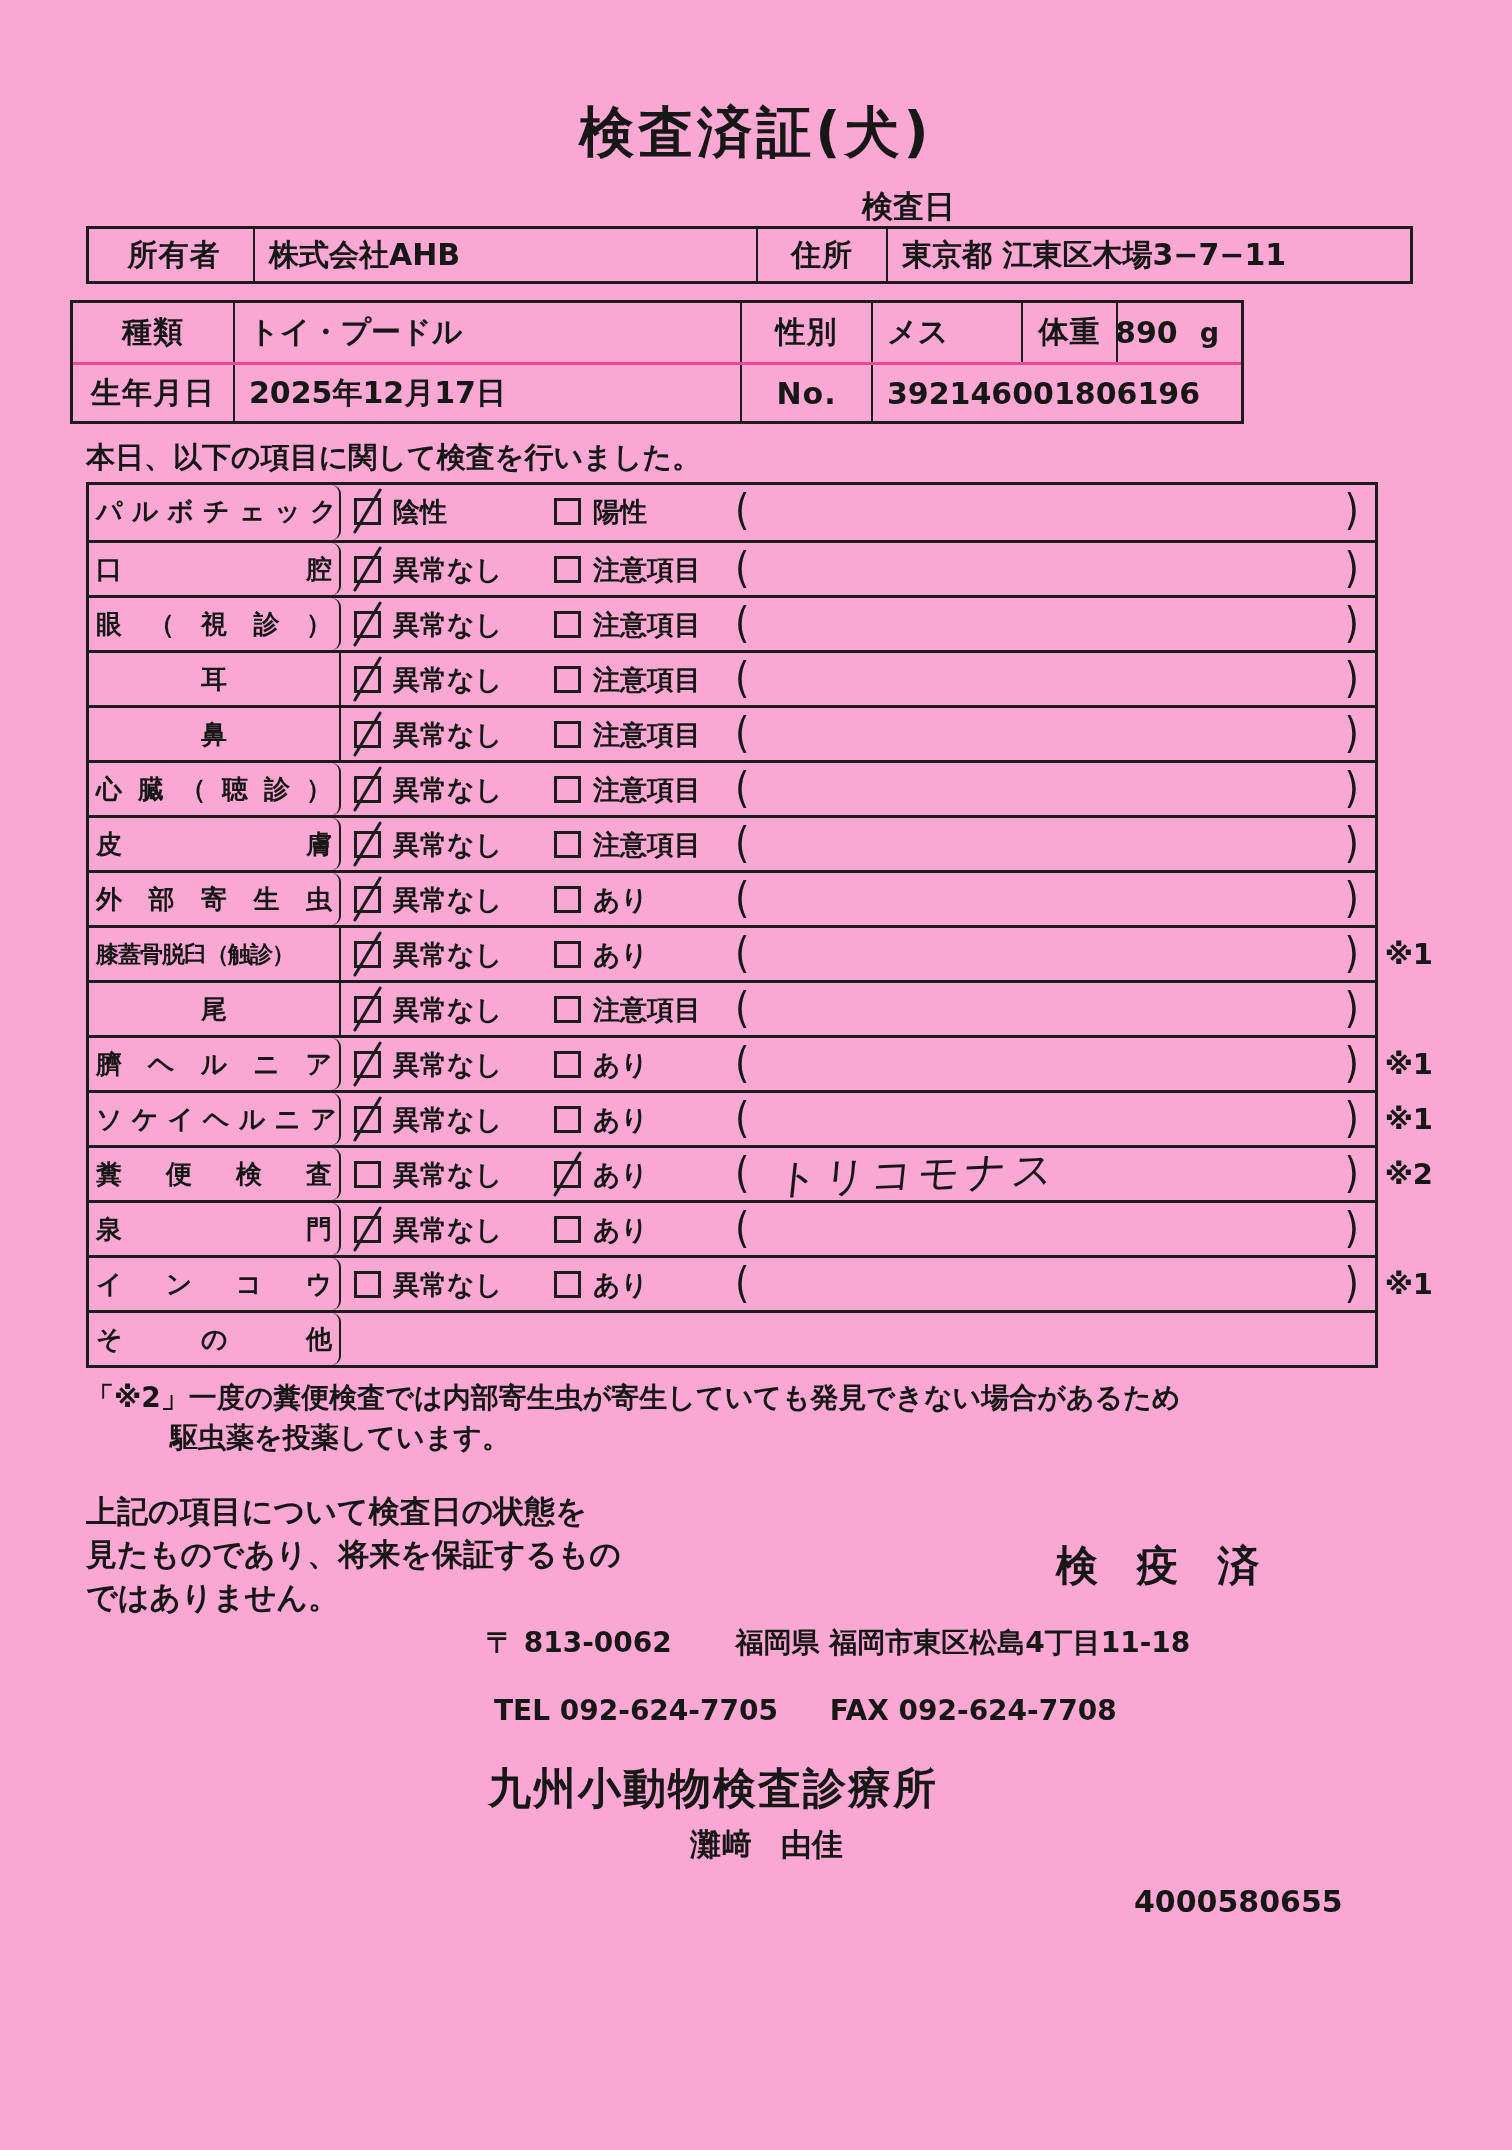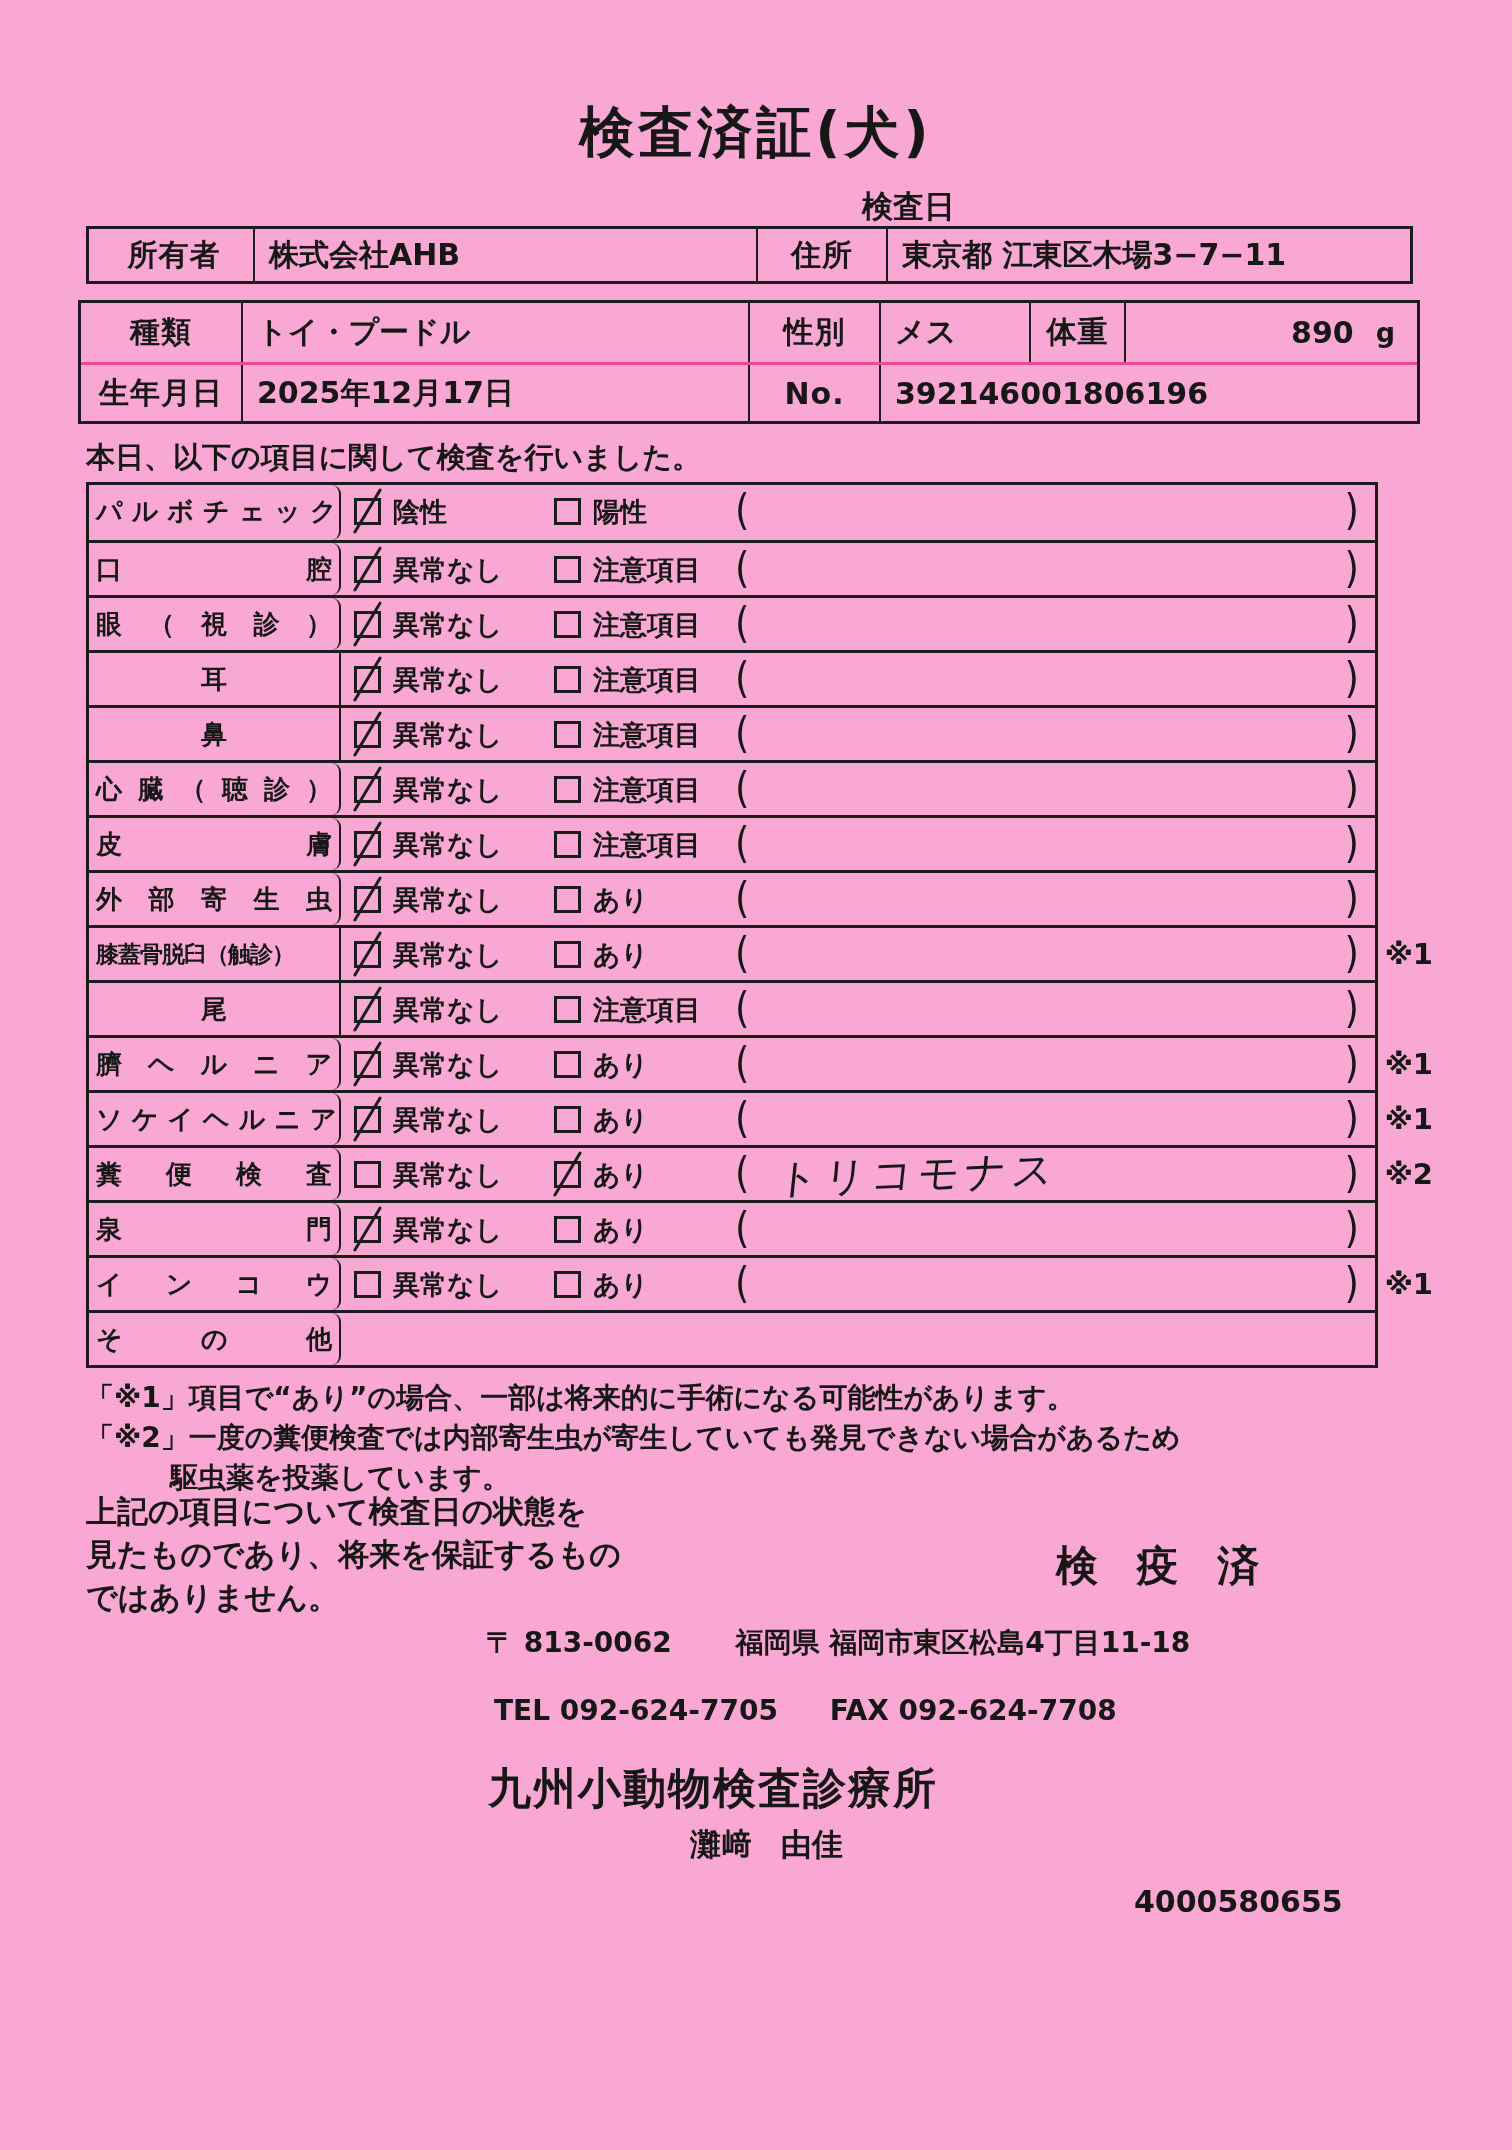--- a/index.html
+++ b/index.html
@@ -10,21 +10,21 @@
   .title { position:absolute; top:96px; left:0; width:100%; text-align:center;
            font-size:55px; font-weight:bold; letter-spacing:4px; }
 
   .date-label { position:absolute; top:186px; left:862px; font-size:31px; font-weight:bold; }
   .date-value { position:absolute; top:186px; left:990px; width:404px; text-align:right; font-size:31px; font-weight:bold; }
 
   
   .tableA { position:absolute; left:86px; top:226px; width:1327px; height:58px;
             border:3px solid #1c1c1c; display:grid; grid-template-columns:158px 503px 130px 1fr;padding-left:6px; }
   
-  .tableB { position:absolute; left:78px; top:300px; width:1342px; border:3px solid #1c1c1c; }
+  .tableB { position:absolute; left:70px; top:300px; width:1174px; border:3px solid #1c1c1c; }
   .tableB .trow { display:grid; height:59px; }
   .tableB .trow.r1 { grid-template-columns:160px 507px 131px 150px 95px 1fr; }
   .tableB .trow.r2 { grid-template-columns:160px 507px 131px 1fr; border-top:3px solid #ec4899; }
   .cell { border-left:2px solid #1c1c1c; display:flex; align-items:center; font-size:30px; overflow:hidden; }
   .cell.first { border-left:none; }
   .cell.lab { justify-content:center; font-weight:bold; letter-spacing:1px; }
   .cell.val { padding-left:14px; font-weight:bold; }
   .cell.num { justify-content:flex-end; padding-right:22px; font-weight:bold; }
   .unit { margin-left:22px; font-size:27px; }
 
@@ -306,21 +306,20 @@
         </div>
         <div class="cnote">※1</div>
       </div>
       <div class="crow">
         <div class="clabel justify">そ の 他</div>
         <div class="ccontent"></div>
       </div>
     </div>
 
   <div class="notes">
-    <div>「※1」項目で“あり”の場合、一部は将来的に手術になる可能性があります。</div>
     <div>「※2」一度の糞便検査では内部寄生虫が寄生していても発見できない場合があるため</div>
     <div class="indent">駆虫薬を投薬しています。</div>
   </div>
 
   <div class="disclaimer">
     <div>上記の項目について検査日の状態を</div>
     <div>見たものであり、将来を保証するもの</div>
     <div>ではありません。</div>
   </div>
 

